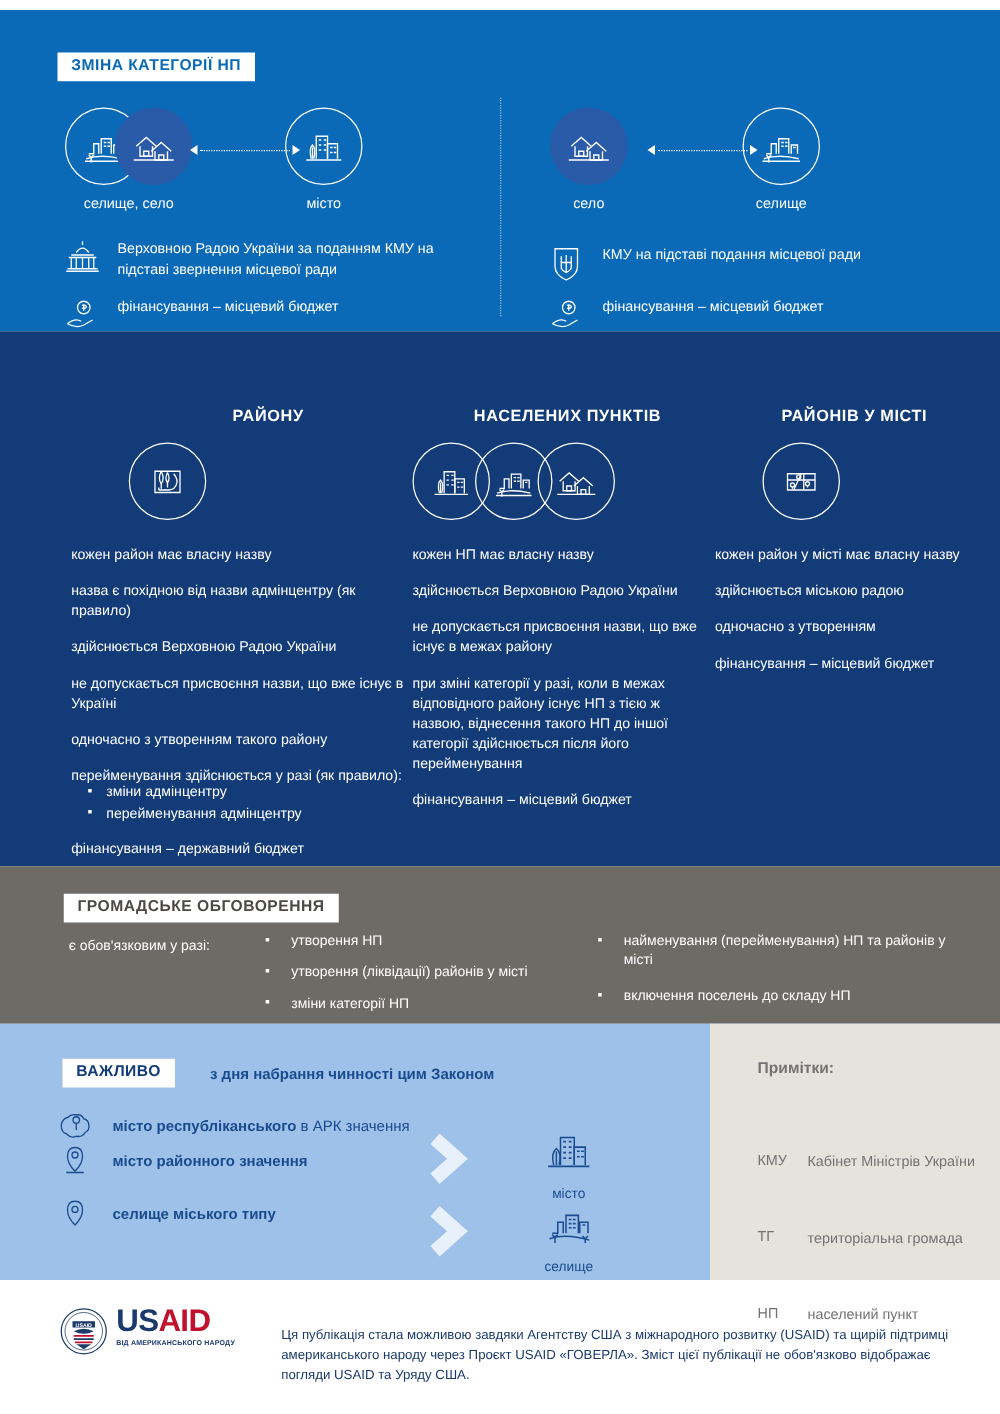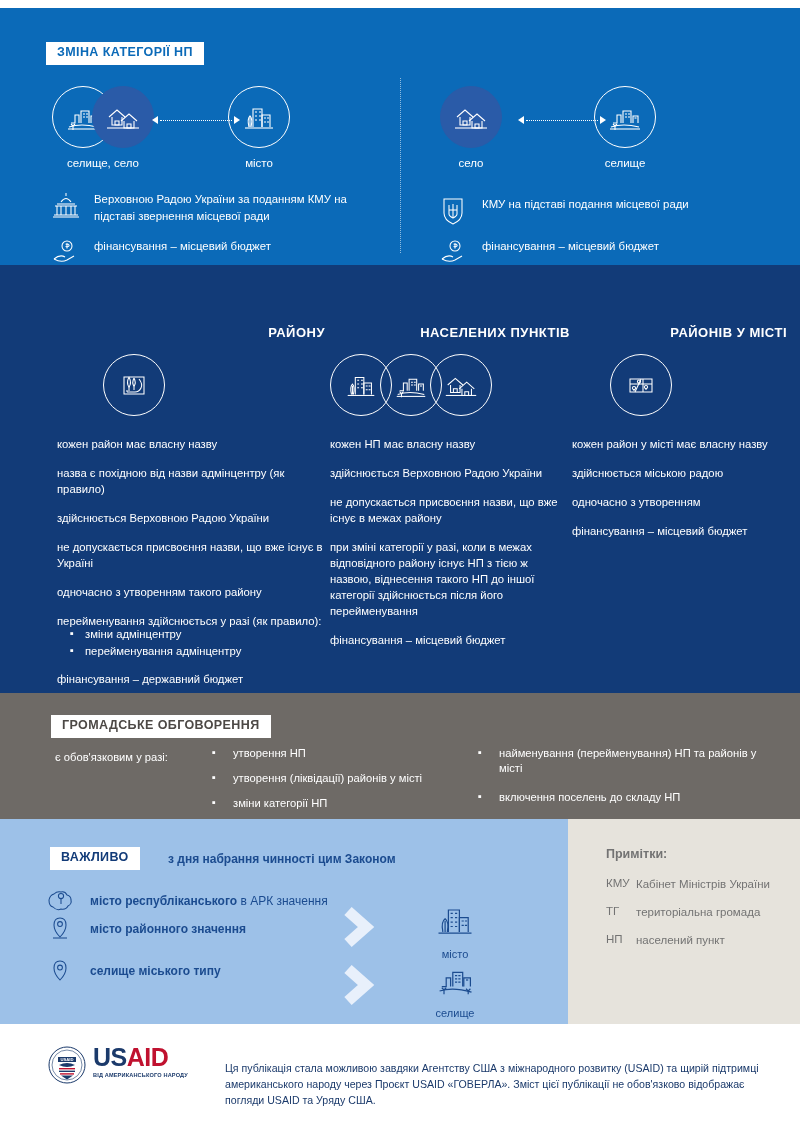--- a/index.html
+++ b/index.html
@@ -77,21 +77,21 @@
   #sec2 { position: absolute; left: 0; top: 265px; width: 800px; height: 428px; }
   #sec2 .badge-wrap { position: absolute; left: 46px; top: 26px; }
   .col { position: absolute; top: 60px; }
   .col-title {
     font-size: 13px; font-weight: bold; letter-spacing: .5px; margin-bottom: 14px;
   }
   .col-ico-wrap { display: flex; justify-content: flex-start; margin-bottom: 20px; }
   .col1 { left: 57px; width: 268px; }
   .col2 { left: 330px; width: 240px; }
   .col3 { left: 572px; width: 215px; }
-  .col1 .col-title, .col2 .col-title, .col3 .col-title { text-align: right; }
+  .col1 .col-title, .col2 .col-title, .col3 .col-title { text-align: center; }
   .col1 .col-title { padding-left: 47px; }
   .col2 .col-title { padding-left: 8px; }
   .col3 .col-title { padding-left: 8px; }
   .col1 .col-ico-wrap { padding-left: 46px; }
   .col2 .col-ico-wrap { padding-left: 0px; }
   .col3 .col-ico-wrap { padding-left: 38px; }
   .triple { display: flex; }
   .triple .circle-ico { margin-left: -12px; }
   .triple .circle-ico:first-child { margin-left: 0; }
   .col p {
@@ -141,21 +141,21 @@
   .res { position: absolute; text-align: center; color: #1b4b8f; }
   .res .res-lab { font-size: 11px; margin-top: 1px; }
 
   
   #notes { position: absolute; left: 568px; top: 819px; width: 232px; height: 205px; color: #737373; }
   #notes .n-title {
     position: absolute; left: 38px; top: 28px;
     font-size: 12.5px; font-weight: bold;
   }
   #notes .n-rows { position: absolute; left: 38px; top: 58px; width: 180px; }
-  #notes .n-row { display: flex; margin-bottom: 13px; }
+  #notes .n-row { display: flex; gap: 10px; margin-bottom: 13px; margin-top: 46px; }
   #notes .n-abbr { flex: 0 0 30px; font-size: 11.5px; }
   #notes .n-def { font-size: 11.5px; line-height: 1.3; }
 
   
   #footer { position: absolute; left: 0; top: 1024px; width: 800px; height: 107px; }
   .usaid { position: absolute; left: 48px; top: 22px; display: flex; align-items: flex-start; gap: 7px; }
   .usaid-seal { width: 38px; height: 38px; }
   .usaid-word { display: flex; flex-direction: column; }
   .usaid-word .w1 { font-size: 25px; font-weight: bold; line-height: .95; letter-spacing: -.5px; }
   .usaid-word .w1 .us { color: #1b3a6b; }

